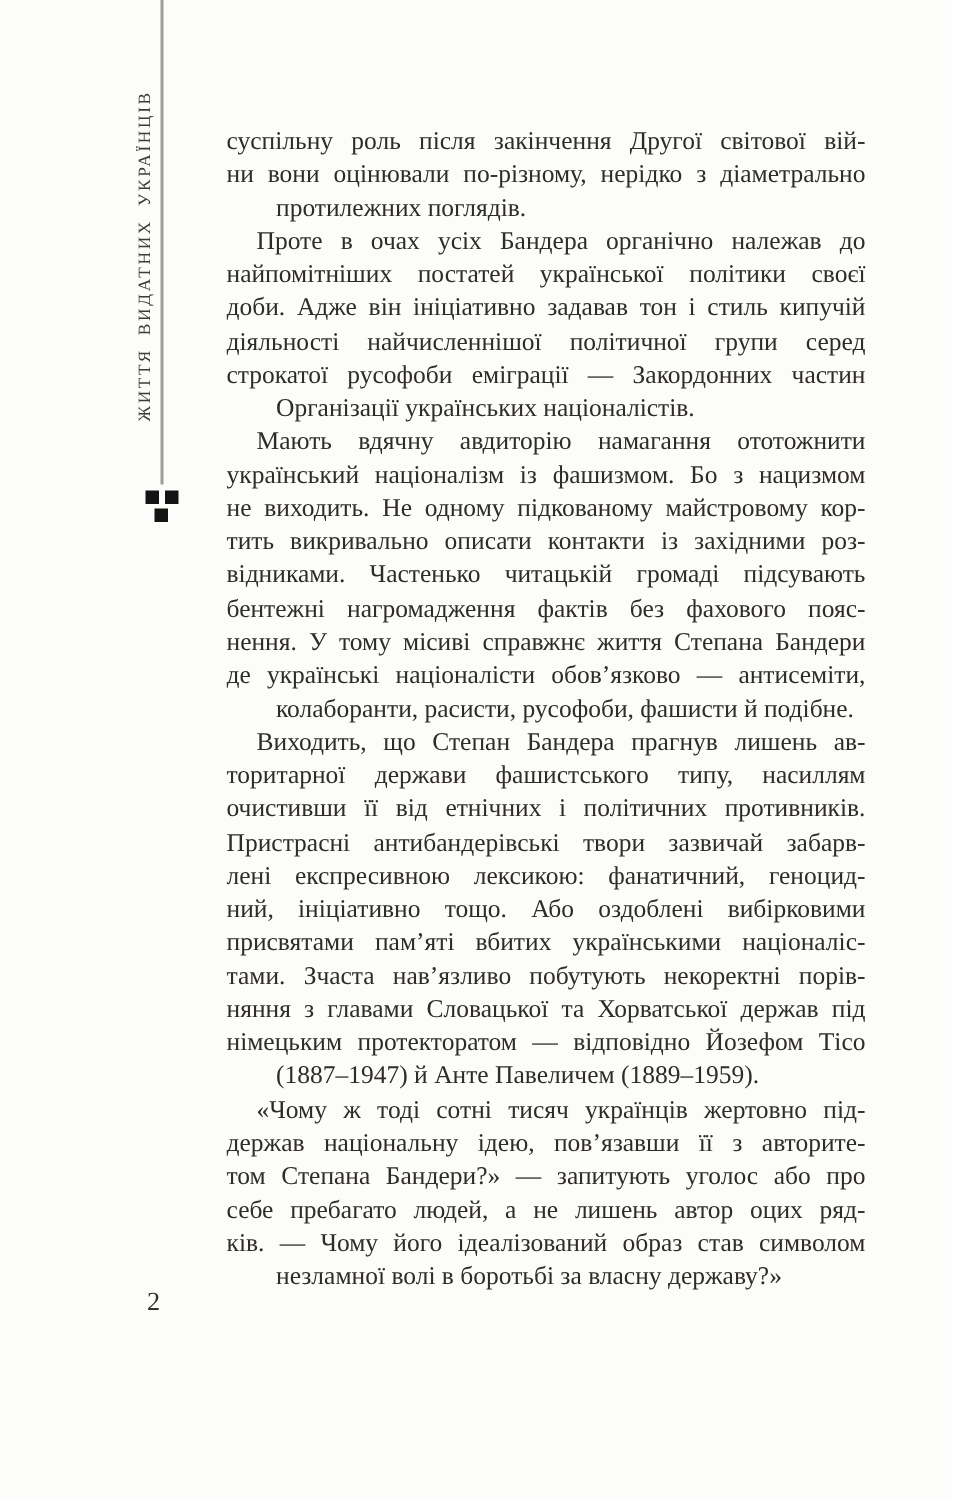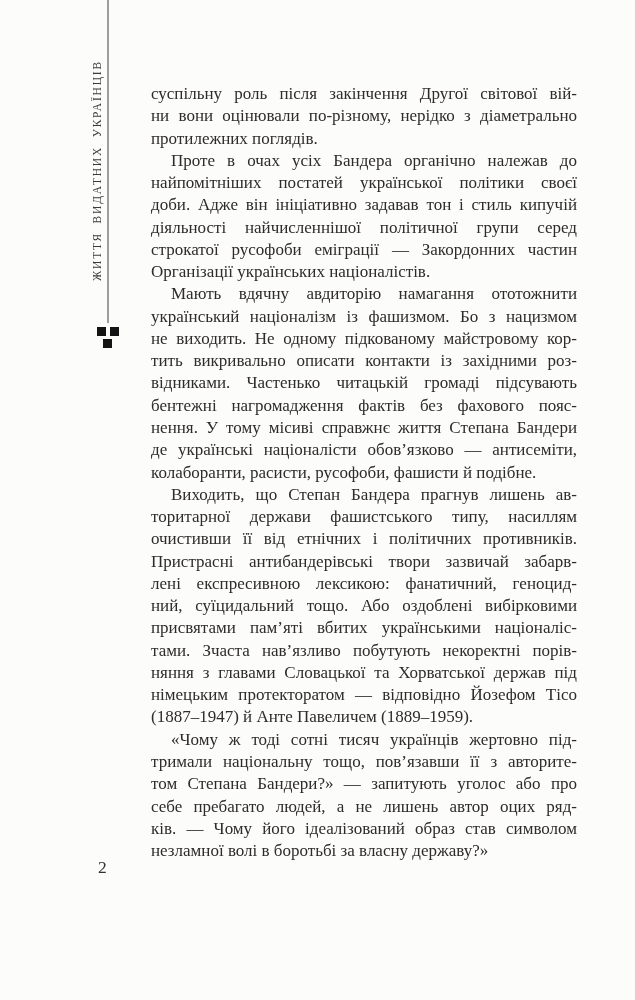--- a/index.html
+++ b/index.html
@@ -53,21 +53,21 @@
     position:absolute;left:151px;top:83px;width:426px;
     font-size:17px;line-height:22.28px;
     color:var(--ink);
     font-family:Liberation Serif, serif;
   }
   .tl{
     height:22.28px;overflow:hidden;
     text-align:justify;
     text-align-last:justify;
   }
-  .tl.end{text-align-last:left;}
+  .tl.end{text-align-last:left;margin-left:33px;}
   .tl.indent{text-indent:20px;}
 </style>
 </head>
 <body>
 
 <div class="page">
 
   <div class="rule"></div>
 
   <div class="side-title">ЖИТТЯ ВИДАТНИХ УКРАЇНЦІВ</div>
@@ -97,27 +97,27 @@
       <div class="tl">відниками. Частенько читацькій громаді підсувають</div>
       <div class="tl">бентежні нагромадження фактів без фахового пояс-</div>
       <div class="tl">нення. У тому місиві справжнє життя Степана Бандери</div>
       <div class="tl">де українські націоналісти обов’язково — антисеміти,</div>
       <div class="tl end">колаборанти, расисти, русофоби, фашисти й подібне.</div>
       <div class="tl indent">Виходить, що Степан Бандера прагнув лишень ав-</div>
       <div class="tl">торитарної держави фашистського типу, насиллям</div>
       <div class="tl">очистивши її від етнічних і політичних противників.</div>
       <div class="tl">Пристрасні антибандерівські твори зазвичай забарв-</div>
       <div class="tl">лені експресивною лексикою: фанатичний, геноцид-</div>
-      <div class="tl">ний, суїцидальний тощо. Або оздоблені вибірковими</div>
+      <div class="tl">ний, ініціативно тощо. Або оздоблені вибірковими</div>
       <div class="tl">присвятами пам’яті вбитих українськими націоналіс-</div>
       <div class="tl">тами. Зчаста нав’язливо побутують некоректні порів-</div>
       <div class="tl">няння з главами Словацької та Хорватської держав під</div>
       <div class="tl">німецьким протекторатом — відповідно Йозефом Тісо</div>
       <div class="tl end">(1887–1947) й Анте Павеличем (1889–1959).</div>
       <div class="tl indent">«Чому ж тоді сотні тисяч українців жертовно під-</div>
-      <div class="tl">тримали національну тощо, пов’язавши її з авторите-</div>
+      <div class="tl">держав національну ідею, пов’язавши її з авторите-</div>
       <div class="tl">том Степана Бандери?» — запитують уголос або про</div>
       <div class="tl">себе пребагато людей, а не лишень автор оцих ряд-</div>
       <div class="tl">ків. — Чому його ідеалізований образ став символом</div>
       <div class="tl end">незламної волі в боротьбі за власну державу?»</div>
     </div>
 
 </div>
 
 </body></html>

